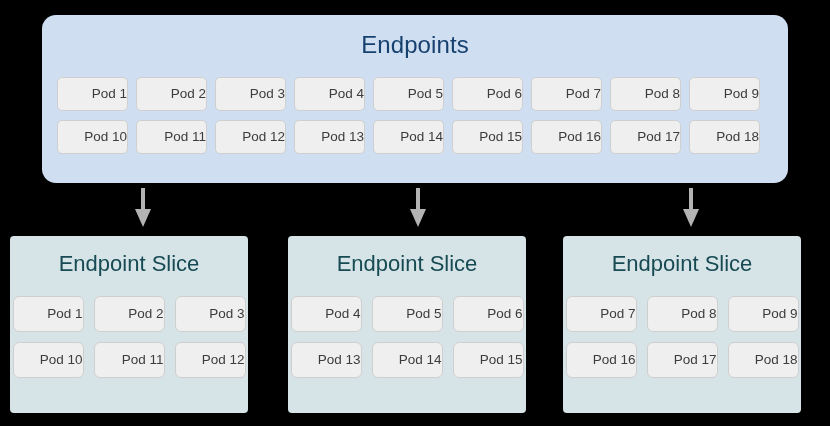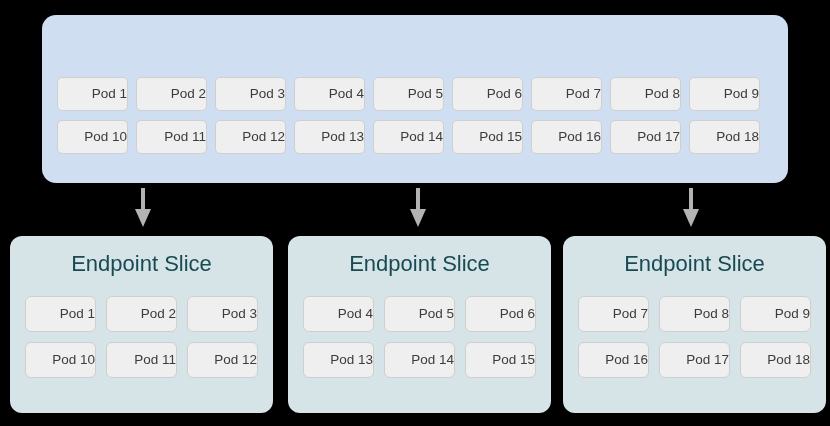--- a/index.html
+++ b/index.html
@@ -79,24 +79,24 @@
     top: 188px;
     width: 22px;
     height: 40px;
   }
   .arrow svg { display: block; }
 
   
   .slice-box {
     position: absolute;
     top: 236px;
-    width: 263px;
+    width: 238px;
     height: 177px;
     background: #d6e4e8;
-    border-radius: 12px;
+    border-radius: 4px;
     box-sizing: border-box;
   }
   .slice-title {
     position: absolute;
     top: 15px;
     left: 0;
     width: 100%;
     text-align: center;
     font-size: 22px;
     color: #174a52;
@@ -119,20 +119,21 @@
     line-height: 34px;
     border-radius: 6px;
   }
 </style>
 </head>
 <body>
 
 <div id="canvas">
 
   <div class="endpoints-box">
+    <div class="endpoints-title">Endpoints</div>
     <div class="endpoints-rows">
       <div class="pod-row">
         <div class="pod-chip">Pod 1</div>
         <div class="pod-chip">Pod 2</div>
         <div class="pod-chip">Pod 3</div>
         <div class="pod-chip">Pod 4</div>
         <div class="pod-chip">Pod 5</div>
         <div class="pod-chip">Pod 6</div>
         <div class="pod-chip">Pod 7</div>
         <div class="pod-chip">Pod 8</div>

